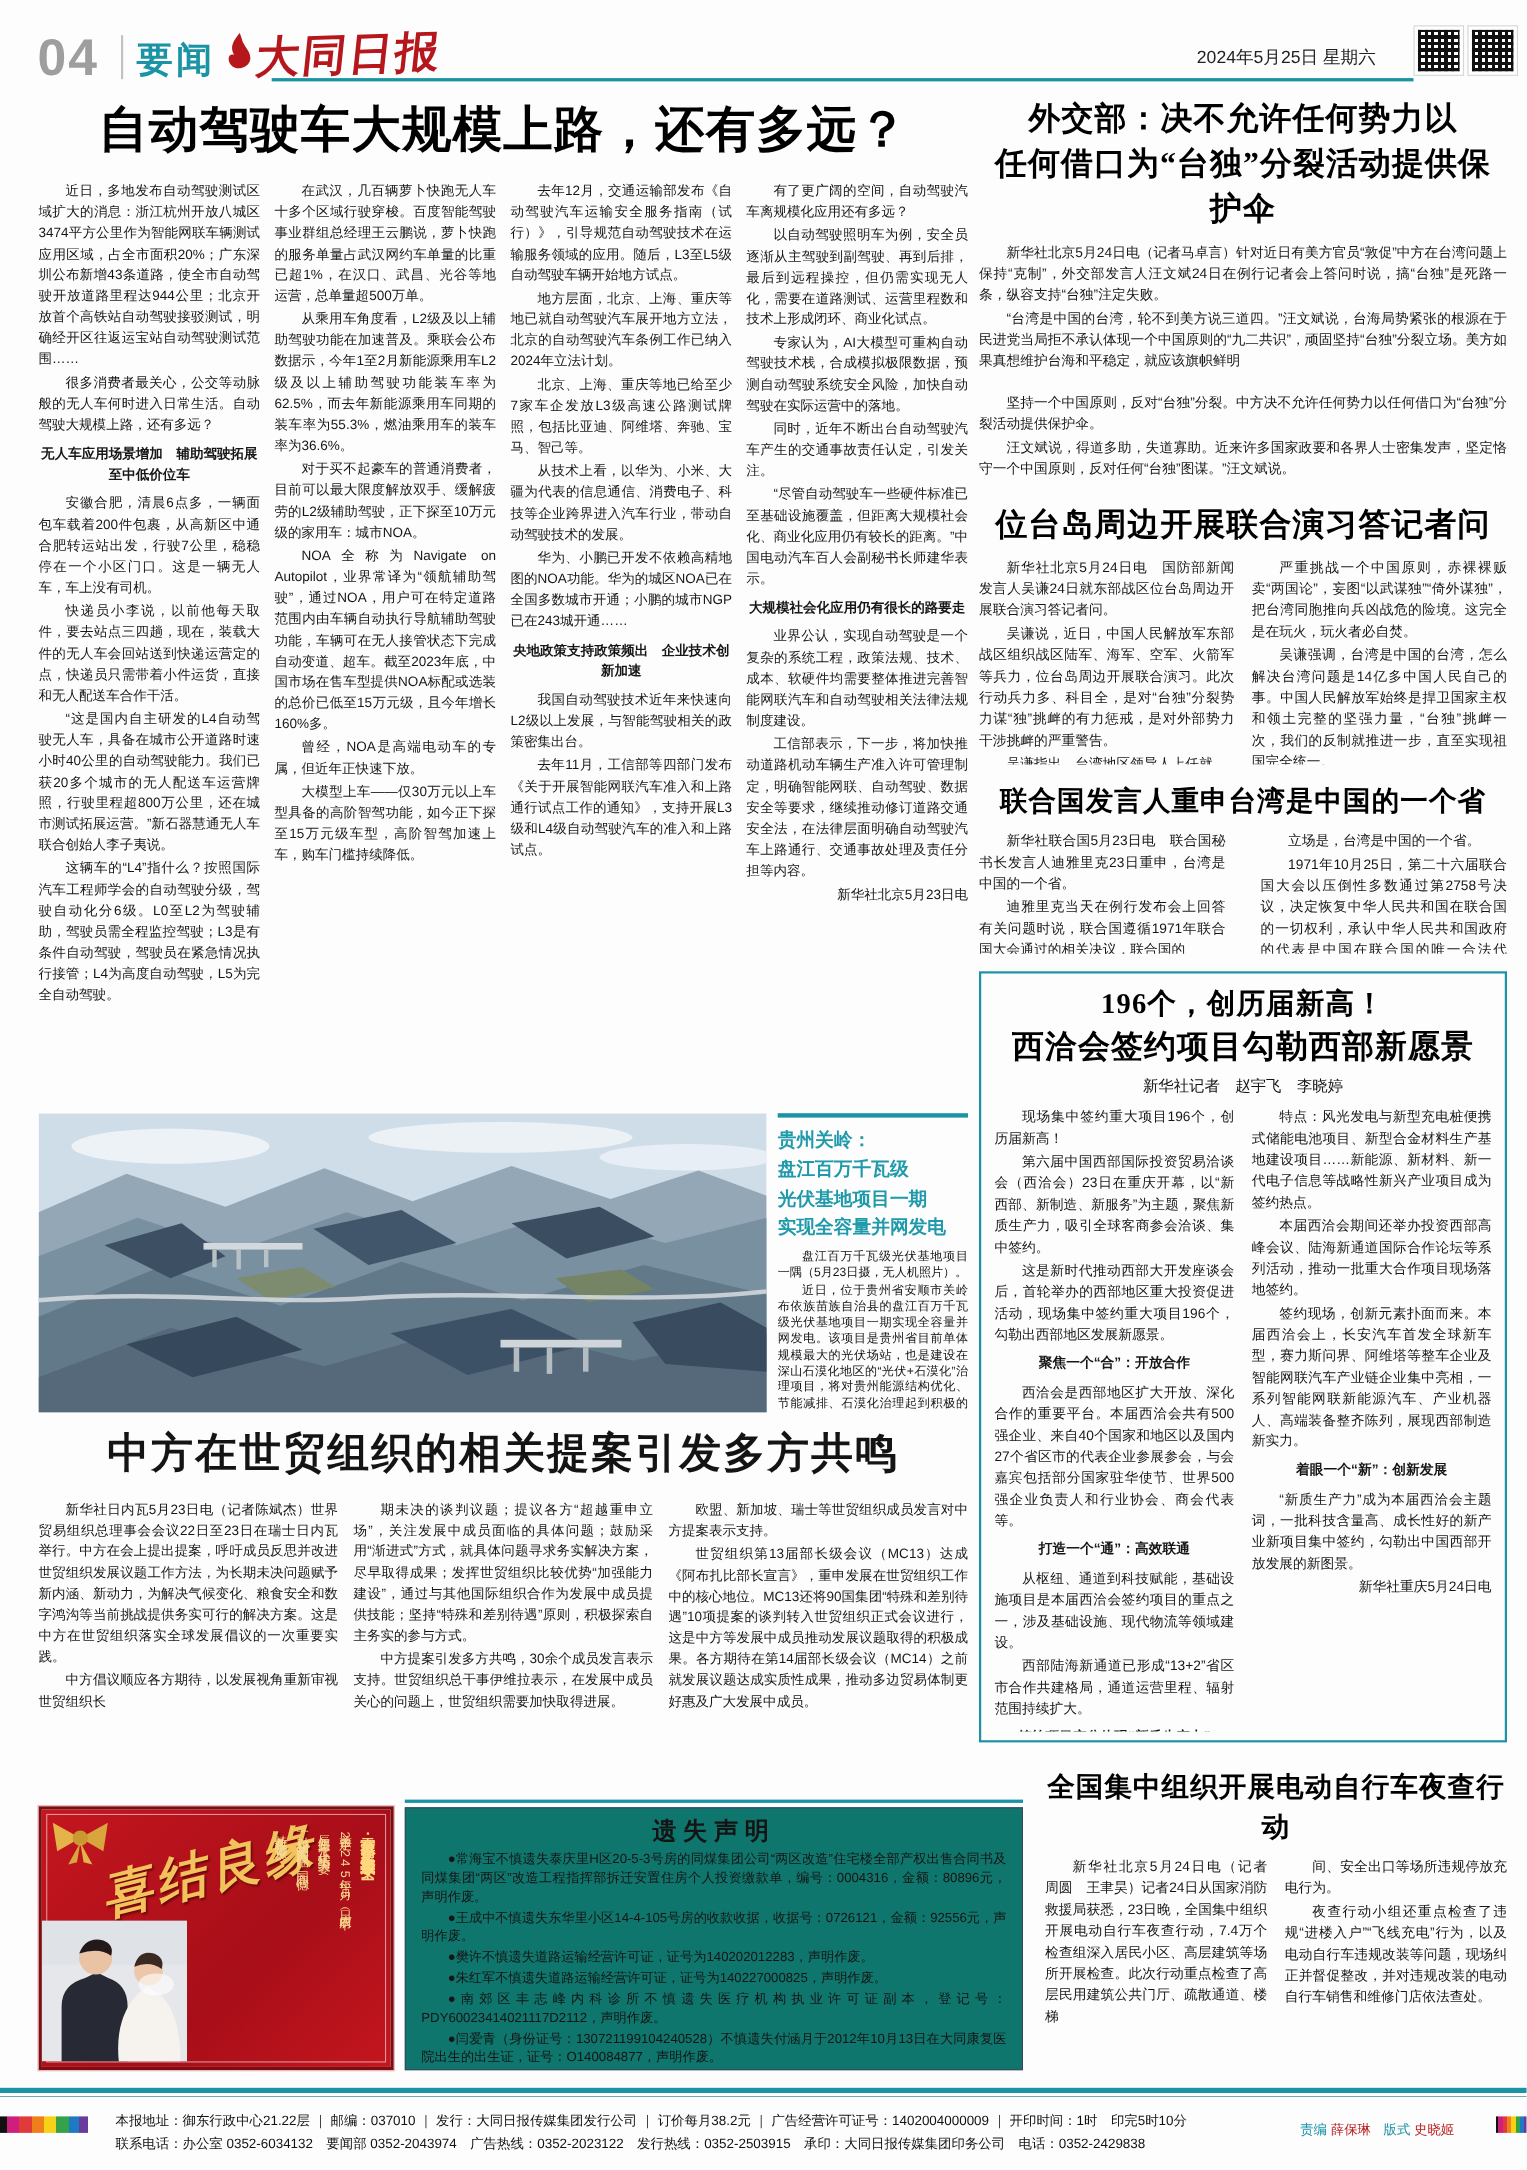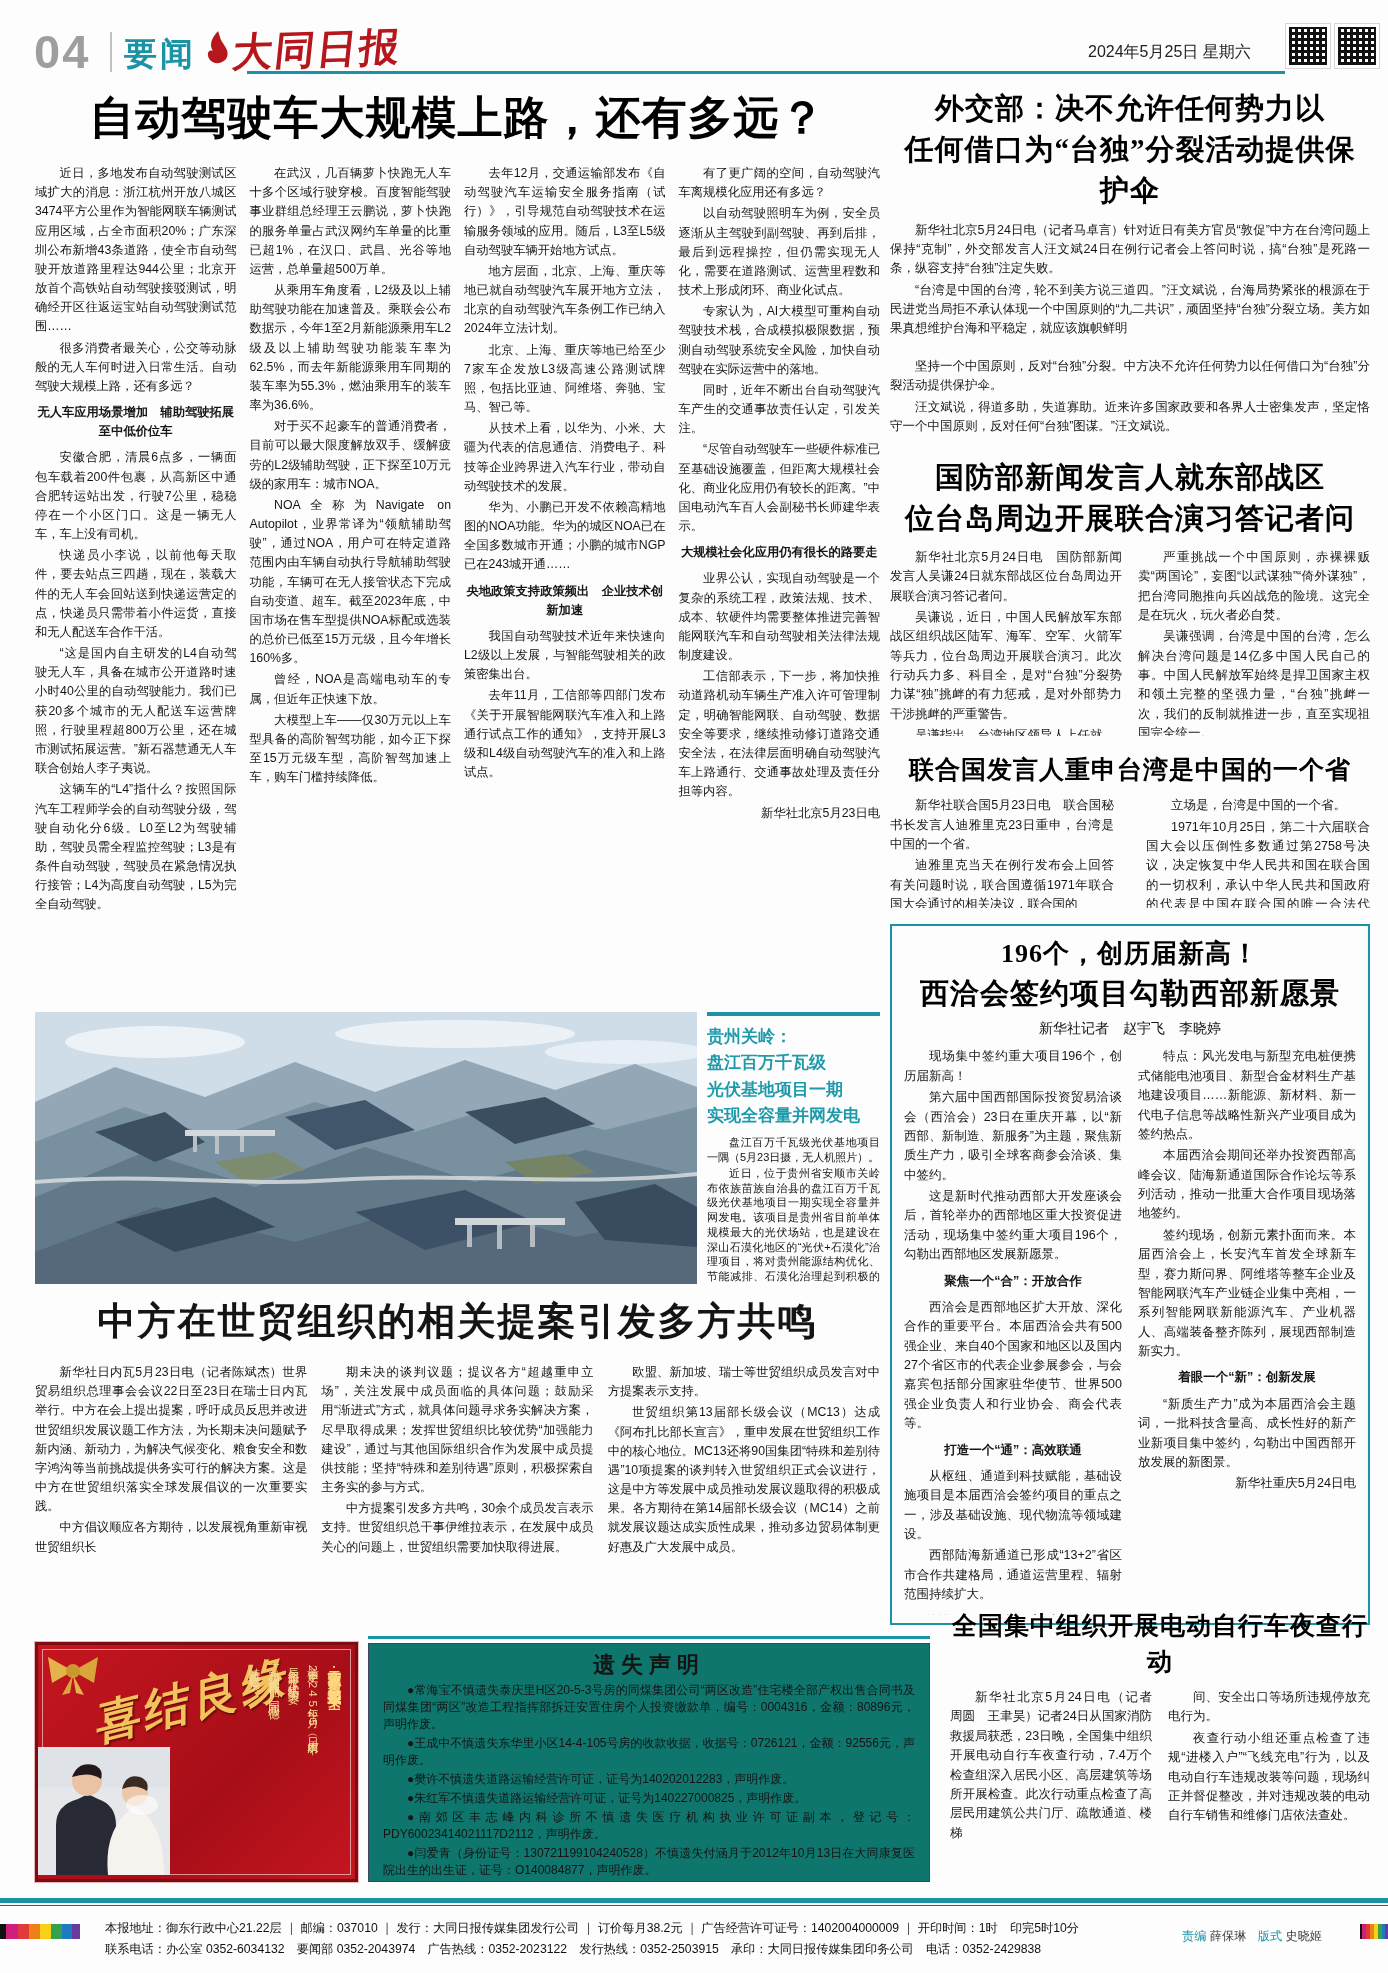--- a/index.html
+++ b/index.html
@@ -77,21 +77,21 @@
   .bike-article { position:absolute; left:950px; top:1608px; width:420px; }
   .bike-article .tl { font-size:25px; }
   .bike-article .sb-cols { height:196px;justify-content:center; }
 
   
   .footer-rule { position:absolute; left:0; top:1898px; width:1388px; height:8px;
                  background:linear-gradient(#1a93a5 0 5px, #fff 5px 7px, #15707e 7px 8px); }
   .footer-line { position:absolute; left:105px; font-size:12.2px; color:#111; }
   .f1 { top:1920px; } .f2 { top:1941px; }
   .editors { position:absolute; left:1182px; top:1928px; font-size:12.2px; }
-  .editors .lab { color:#1a93a5; } .editors .nm { color:#404040; margin-right:8px; }
+  .editors .lab { color:#1a93a5; } .editors .nm { color:#b91c1c; margin-right:8px; }
   .rainbow { position:absolute; height:15px; background:linear-gradient(90deg,#111 0 8%,#cf1f7e 8% 22%,#e03a3a 22% 36%,#ef7f1a 36% 50%,#f7d117 50% 64%,#35a24b 64% 78%,#1f7ac4 78% 90%,#6a3b9c 90% 100%); }
   .rb-l { left:0; top:1924px; width:80px; }
   .rb-r { right:0; top:1924px; width:28px; }
 </style>
 </head>
 <body>
 
 <div class="page">
 
   <div class="hdr-pagenum">04</div>
@@ -170,21 +170,20 @@
           </div>
         <div class="col">
             <p>坚持一个中国原则，反对“台独”分裂。中方决不允许任何势力以任何借口为“台独”分裂活动提供保护伞。</p>
             <p>汪文斌说，得道多助，失道寡助。近来许多国家政要和各界人士密集发声，坚定恪守一个中国原则，反对任何“台独”图谋。”汪文斌说。</p>
           </div>
       </div>
     </div>
 
     <div class="sb-art">
       <div class="sb-title">
-          <div class="tl">国防部新闻发言人就东部战区</div>
           <div class="tl">位台岛周边开展联合演习答记者问</div>
         </div>
       <div class="sb-cols" style="height:188px;">
         <div class="col">
             <p>新华社北京5月24日电　国防部新闻发言人吴谦24日就东部战区位台岛周边开展联合演习答记者问。</p>
             <p>吴谦说，近日，中国人民解放军东部战区组织战区陆军、海军、空军、火箭军等兵力，位台岛周边开展联合演习。此次行动兵力多、科目全，是对“台独”分裂势力谋“独”挑衅的有力惩戒，是对外部势力干涉挑衅的严重警告。</p>
             <p>吴谦指出，台湾地区领导人上任就</p>
           </div>
         <div class="col">
             <p>严重挑战一个中国原则，赤裸裸贩卖“两国论”，妄图“以武谋独”“倚外谋独”，把台湾同胞推向兵凶战危的险境。这完全是在玩火，玩火者必自焚。</p>

